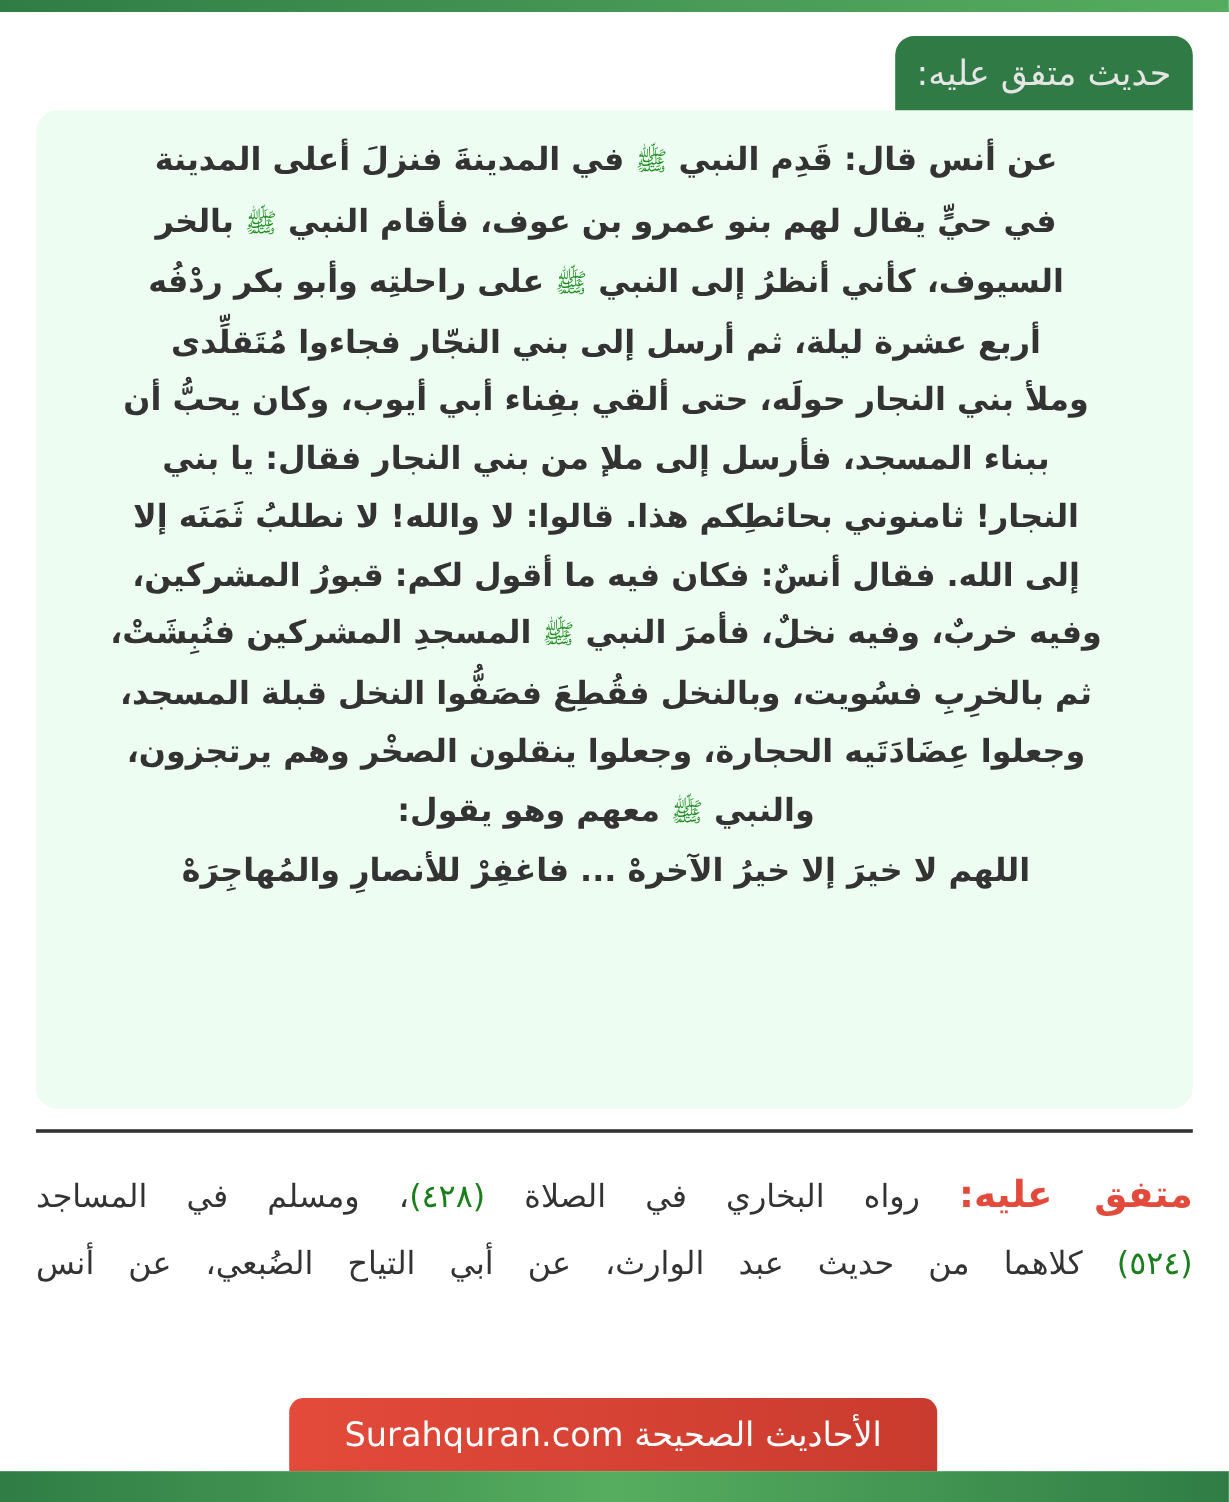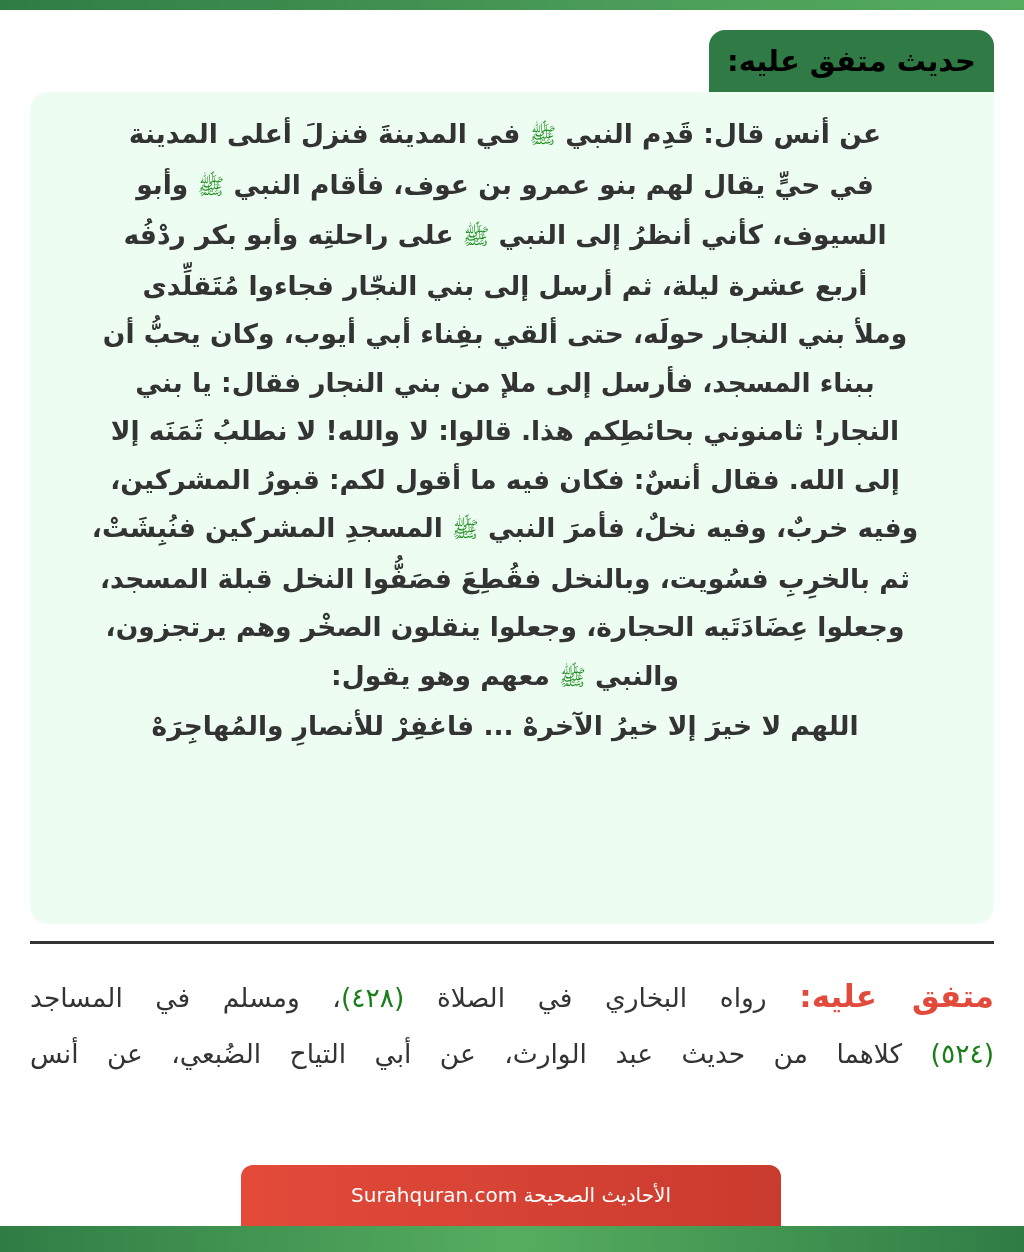--- a/index.html
+++ b/index.html
@@ -27,27 +27,26 @@
       width: 1024px; height: 26px;
       background: linear-gradient(90deg, #2f7d45 0%, #56ad5f 50%, #2f7d45 100%);
     }
     .badge {
       position: absolute;
       top: 30px;
       right: 30px;
       height: 62px;
       padding: 0 18px;
       background: #2f7a45;
-      color: #000000;
+      color: #e5e5e5;
       border-radius: 16px 16px 0 0;
       direction: rtl;
       font-size: 29px;
       line-height: 62px;
       white-space: nowrap;
-      font-weight: bold;
     }
     .hadith-box {
       position: absolute;
       left: 30px;
       top: 92px;
       width: 964px;
       height: 832px;
       background: #edfdf2;
       border-radius: 0 0 18px 18px;
       border-top-left-radius: 18px;
@@ -108,40 +107,40 @@
     }
     .footer-badge {
       position: absolute;
       left: 241px;
       top: 1165px;
       width: 540px;
       height: 61px;
       background: linear-gradient(90deg, #e34a3a 0%, #c93b2e 100%);
       border-radius: 12px 12px 0 0;
       color: #ffffff;
-      font-size: 20px;
+      font-size: 28px;
       line-height: 61px;
       text-align: center;
       direction: rtl;
       white-space: nowrap;
     }
   </style>
 </head>
 <body>
 
 <div class="top-bar"></div>
 
 <div class="badge">
   <span>حديث متفق عليه:</span>
 </div>
 
 <div class="hadith-box">
   <div class="hadith-text">
     <span class="hadith-line"><span>عن أنس قال: قَدِم النبي</span> <span class="saw">ﷺ</span> <span>في المدينةَ فنزلَ أعلى المدينة</span></span>
-    <span class="hadith-line"><span>في حيٍّ يقال لهم بنو عمرو بن عوف، فأقام النبي</span> <span class="saw">ﷺ</span> <span>وأبو</span></span>
+    <span class="hadith-line"><span>في حيٍّ يقال لهم بنو عمرو بن عوف، فأقام النبي</span> <span class="saw">ﷺ</span> <span>بالخر</span></span>
     <span class="hadith-line"><span>السيوف، كأني أنظرُ إلى النبي</span> <span class="saw">ﷺ</span> <span>على راحلتِه وأبو بكر ردْفُه</span></span>
     <span class="hadith-line">أربع عشرة ليلة، ثم أرسل إلى بني النجّار فجاءوا مُتَقلِّدى</span>
     <span class="hadith-line">وملأ بني النجار حولَه، حتى ألقي بفِناء أبي أيوب، وكان يحبُّ أن</span>
     <span class="hadith-line">ببناء المسجد، فأرسل إلى ملإ من بني النجار فقال: يا بني</span>
     <span class="hadith-line">النجار! ثامنوني بحائطِكم هذا. قالوا: لا والله! لا نطلبُ ثَمَنَه إلا</span>
     <span class="hadith-line">إلى الله. فقال أنسٌ: فكان فيه ما أقول لكم: قبورُ المشركين،</span>
     <span class="hadith-line"><span>وفيه خربٌ، وفيه نخلٌ، فأمرَ النبي</span> <span class="saw">ﷺ</span> <span>المسجدِ المشركين فنُبِشَتْ،</span></span>
     <span class="hadith-line">ثم بالخرِبِ فسُويت، وبالنخل فقُطِعَ فصَفُّوا النخل قبلة المسجد،</span>
     <span class="hadith-line">وجعلوا عِضَادَتَيه الحجارة، وجعلوا ينقلون الصخْر وهم يرتجزون،</span>
     <span class="hadith-line"><span>والنبي</span> <span class="saw">ﷺ</span> <span>معهم وهو يقول:</span></span>

